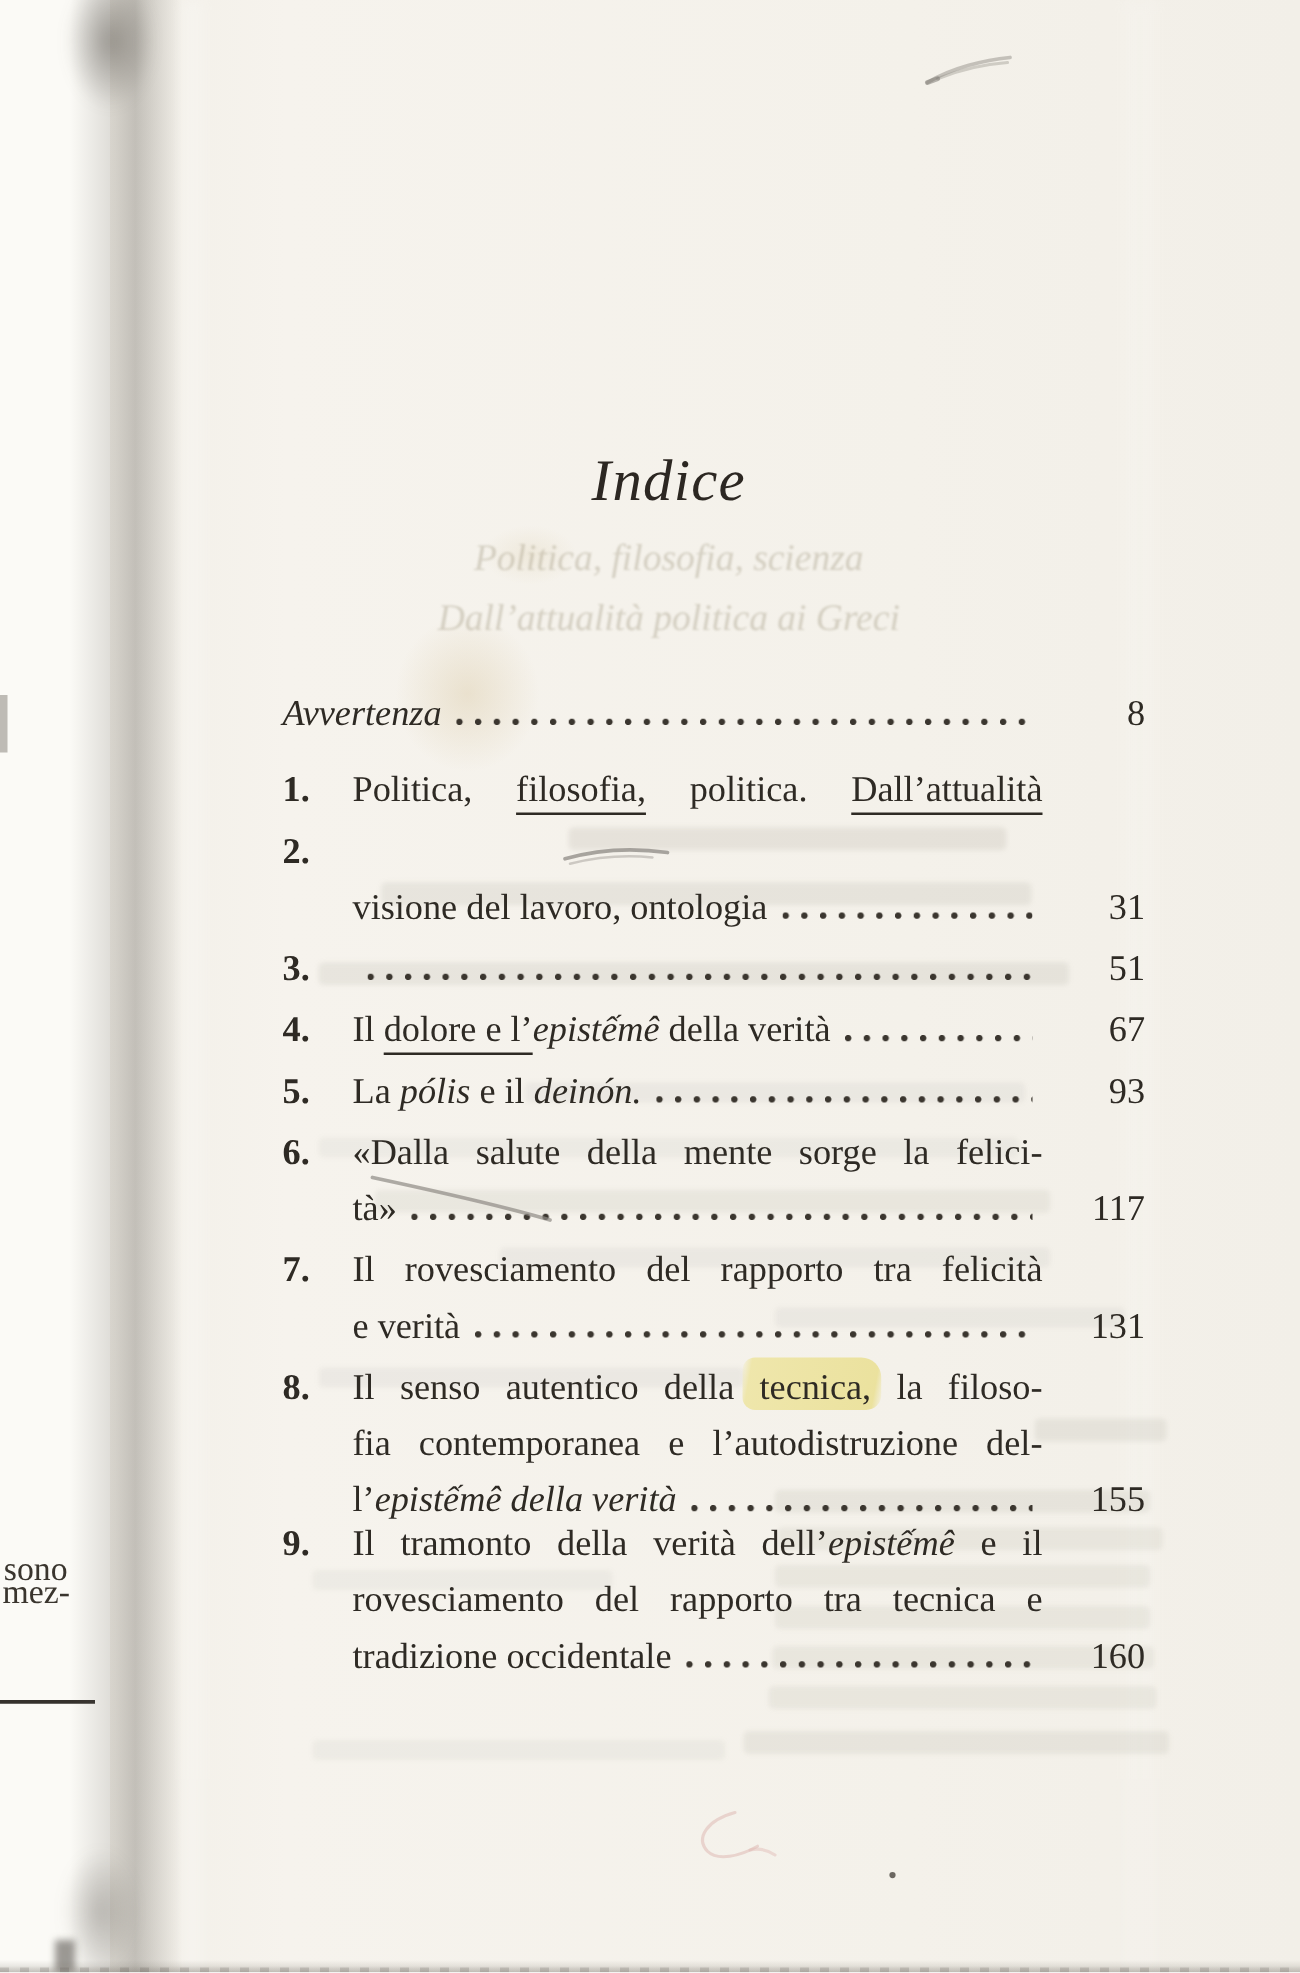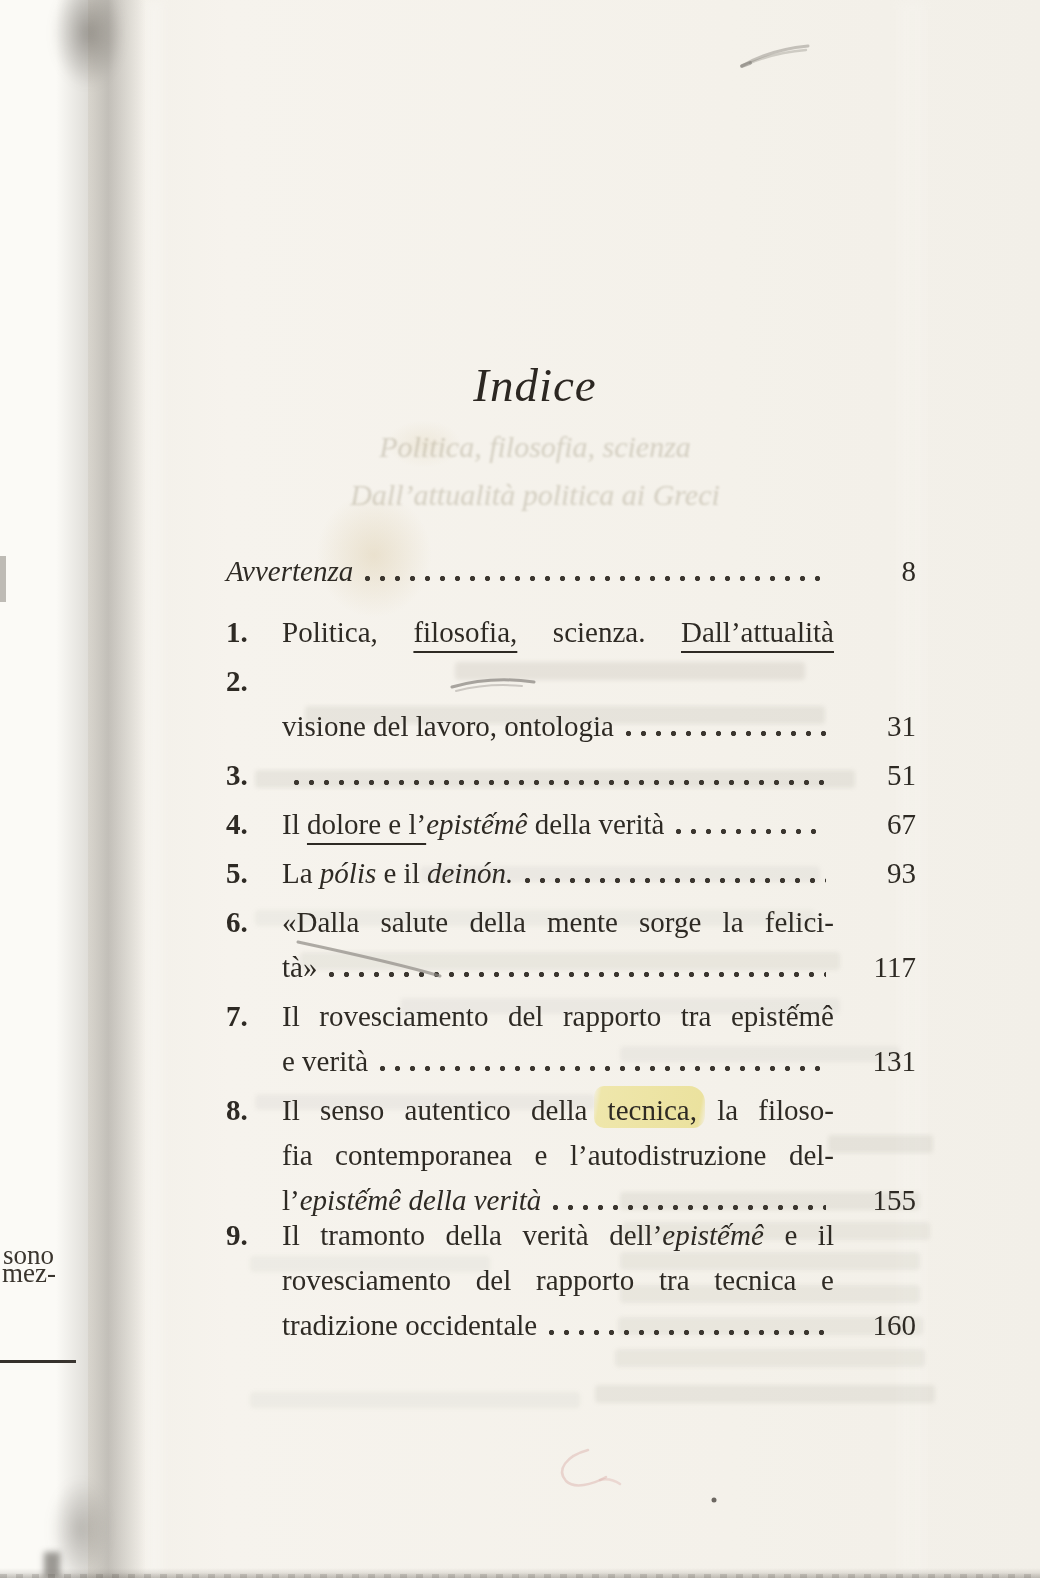--- a/index.html
+++ b/index.html
@@ -107,21 +107,21 @@
   <div class="title">Indice</div>
   <div class="toc" id="toc-list">
       <div class="tline flex front">
         <span class="ttext last"><span class="it">Avvertenza</span></span>
         <span class="leader"></span>
         <span class="pg">8</span>
       </div>
       <div class="entry">
         <div class="tline flex">
           <span class="num">1.</span>
-          <span class="ttext just"><span>Politica, </span><span class="pencil-underline">filosofia,</span><span> scienza. </span><span class="pencil-underline">Dall’attualità</span></span>
+          <span class="ttext just"><span>Politica, </span><span class="pencil-underline">filosofia,</span><span> politica. </span><span class="pencil-underline">Dall’attualità</span></span>
         </div>
       </div>
       <div class="entry">
         <div class="tline flex">
           <span class="num">2.</span>
         </div>
         <div class="tline flex">
           <span class="num"></span>
           <span class="ttext last"><span>visione del lavoro, ontologia</span></span>
           <span class="leader"></span>
@@ -159,21 +159,21 @@
         <div class="tline flex">
           <span class="num"></span>
           <span class="ttext last"><span>tà»</span></span>
           <span class="leader"></span>
           <span class="pg">117</span>
         </div>
       </div>
       <div class="entry">
         <div class="tline flex">
           <span class="num">7.</span>
-          <span class="ttext just"><span>Il rovesciamento del rapporto tra epistếmê</span></span>
+          <span class="ttext just"><span>Il rovesciamento del rapporto tra felicità</span></span>
         </div>
         <div class="tline flex">
           <span class="num"></span>
           <span class="ttext last"><span>e verità</span></span>
           <span class="leader"></span>
           <span class="pg">131</span>
         </div>
       </div>
       <div class="entry">
         <div class="tline flex">

